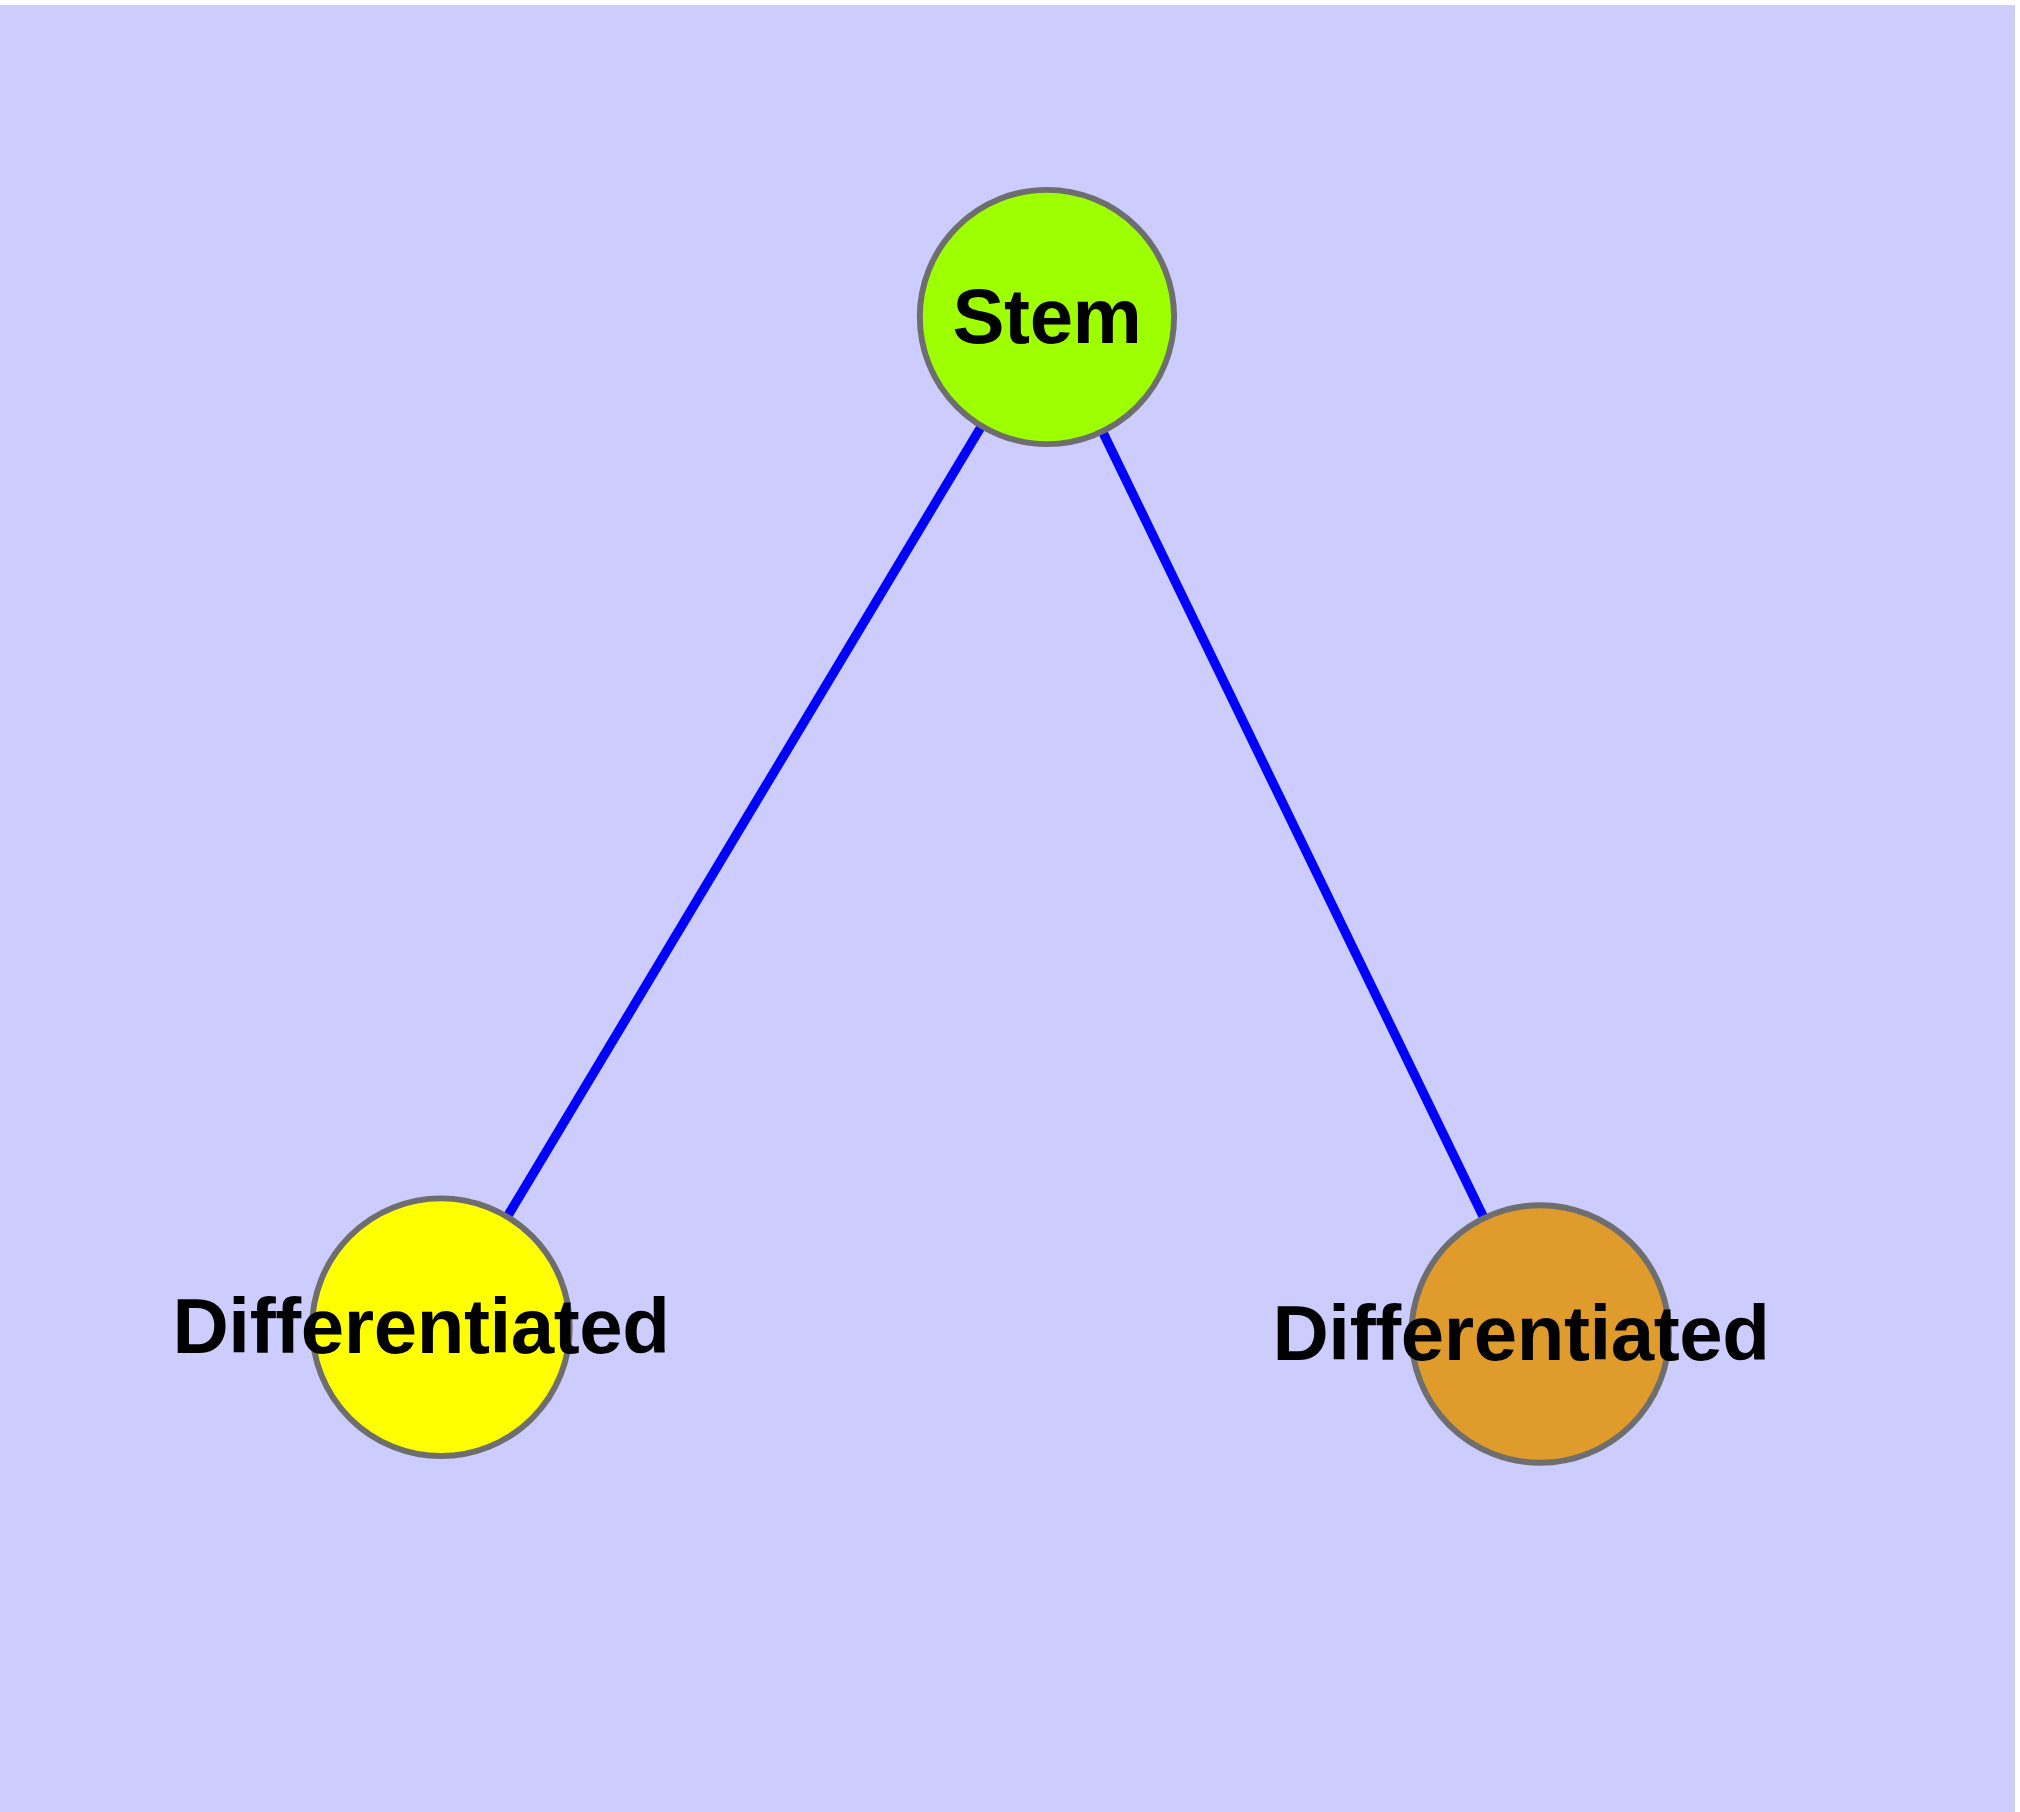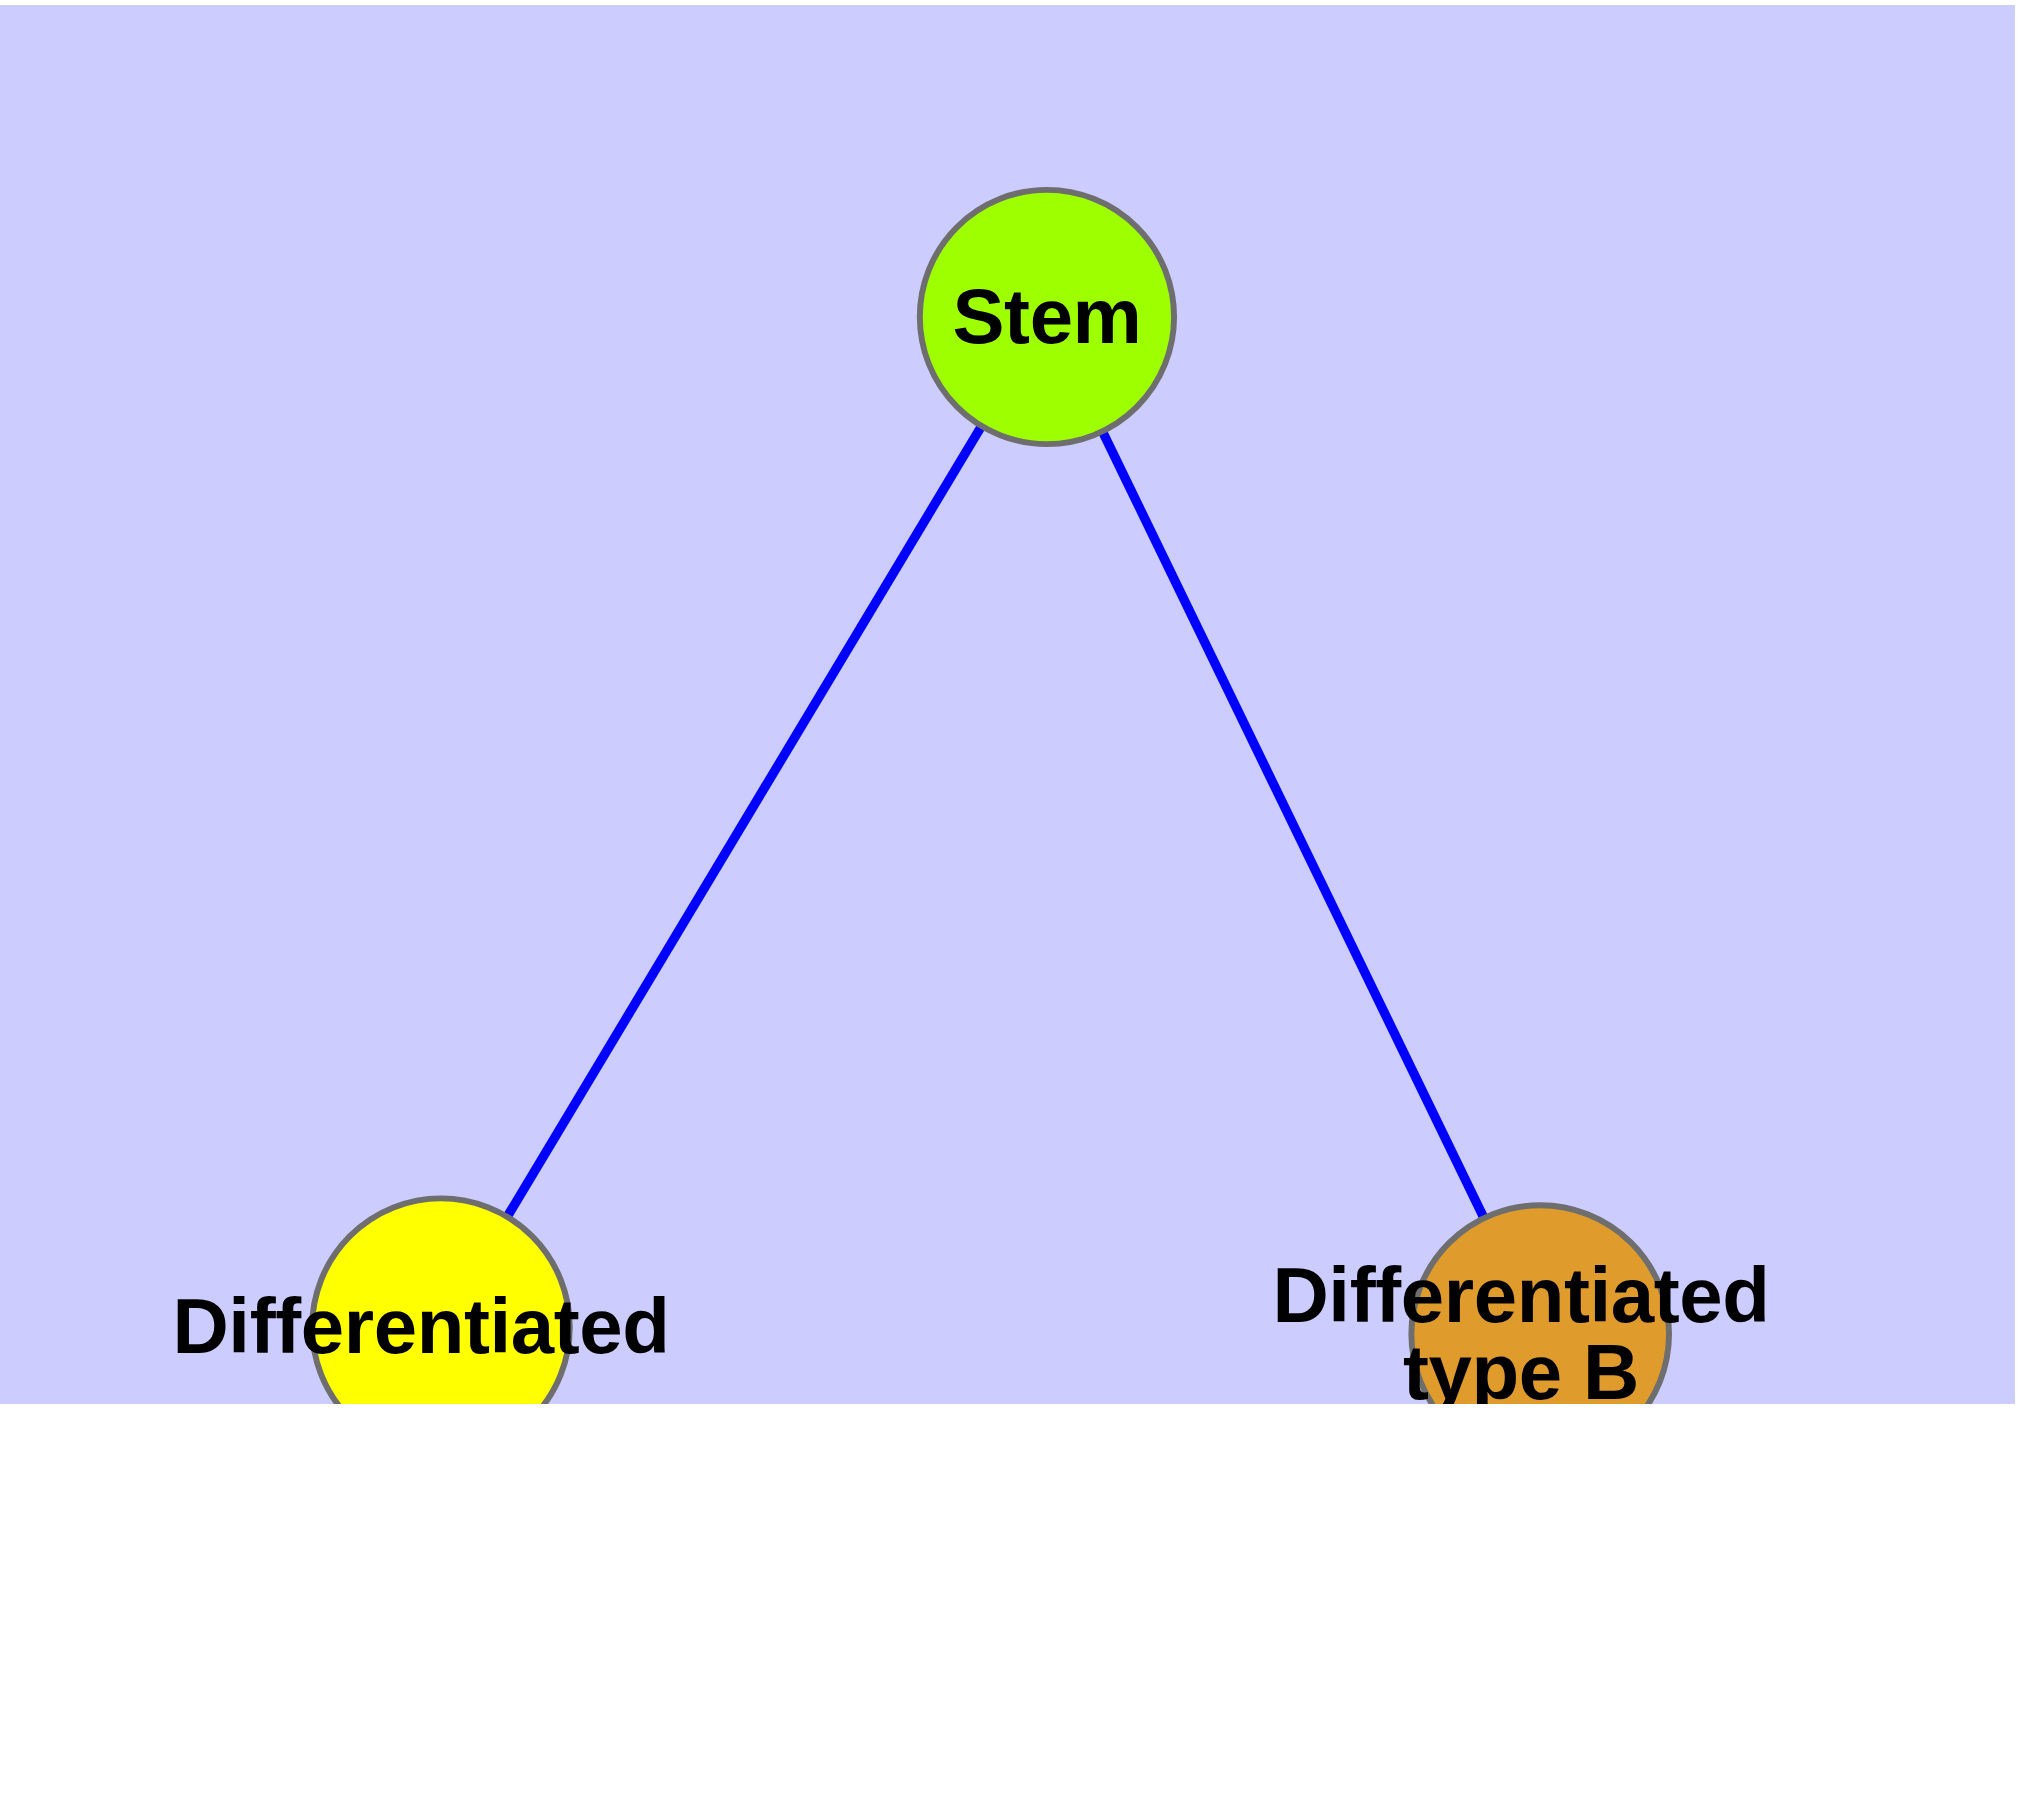--- a/index.html
+++ b/index.html
@@ -4,21 +4,21 @@
 <title>Cell Differentiation Graph</title>
 <style>
   html, body {
     margin: 0;
     padding: 0;
     background: #ffffff;
   }
   #canvas {
     position: relative;
     width: 2021px;
-    height: 1404px;
+    height: 1812px;
     overflow: hidden;
     background: #ffffff;
     font-family: "Liberation Sans", sans-serif;
   }
   #plot-area {
     position: absolute;
     left: 0px;
     top: 5.1px;
     width: 2015px;
     height: 1807px;
@@ -70,16 +70,16 @@
     </g>
     <g>
       <circle class="node-circle" cx="1235" cy="374" r="150" fill="#9eff00" stroke="#6e6e6e" stroke-width="7"></circle>
       <circle class="node-circle" cx="520" cy="1566" r="152" fill="#ffff00" stroke="#6e6e6e" stroke-width="7"></circle>
       <circle class="node-circle" cx="1817" cy="1574" r="152" fill="#e09b2d" stroke="#6e6e6e" stroke-width="7"></circle>
     </g>
   </svg>
 
   <div class="node-label" style="left: 1047px; top: 317px; font-size: 78px; color: rgb(0, 0, 0);"><span>Stem</span></div>
   <div class="node-label" style="left: 421px; top: 1327px; font-size: 78px; color: rgb(0, 0, 0);"><span>Differentiated</span><br></div>
-  <div class="node-label" style="left: 1521px; top: 1334px; font-size: 78px; color: rgb(0, 0, 0);"><span>Differentiated</span><br><span>type B</span></div>
+  <div class="node-label" style="left: 1521px; top: 1334px; font-size: 78px; color: rgb(0, 0, 0);"><span>Differentiated</span><br></div>
 
 </div>
 
 
 </body></html>

